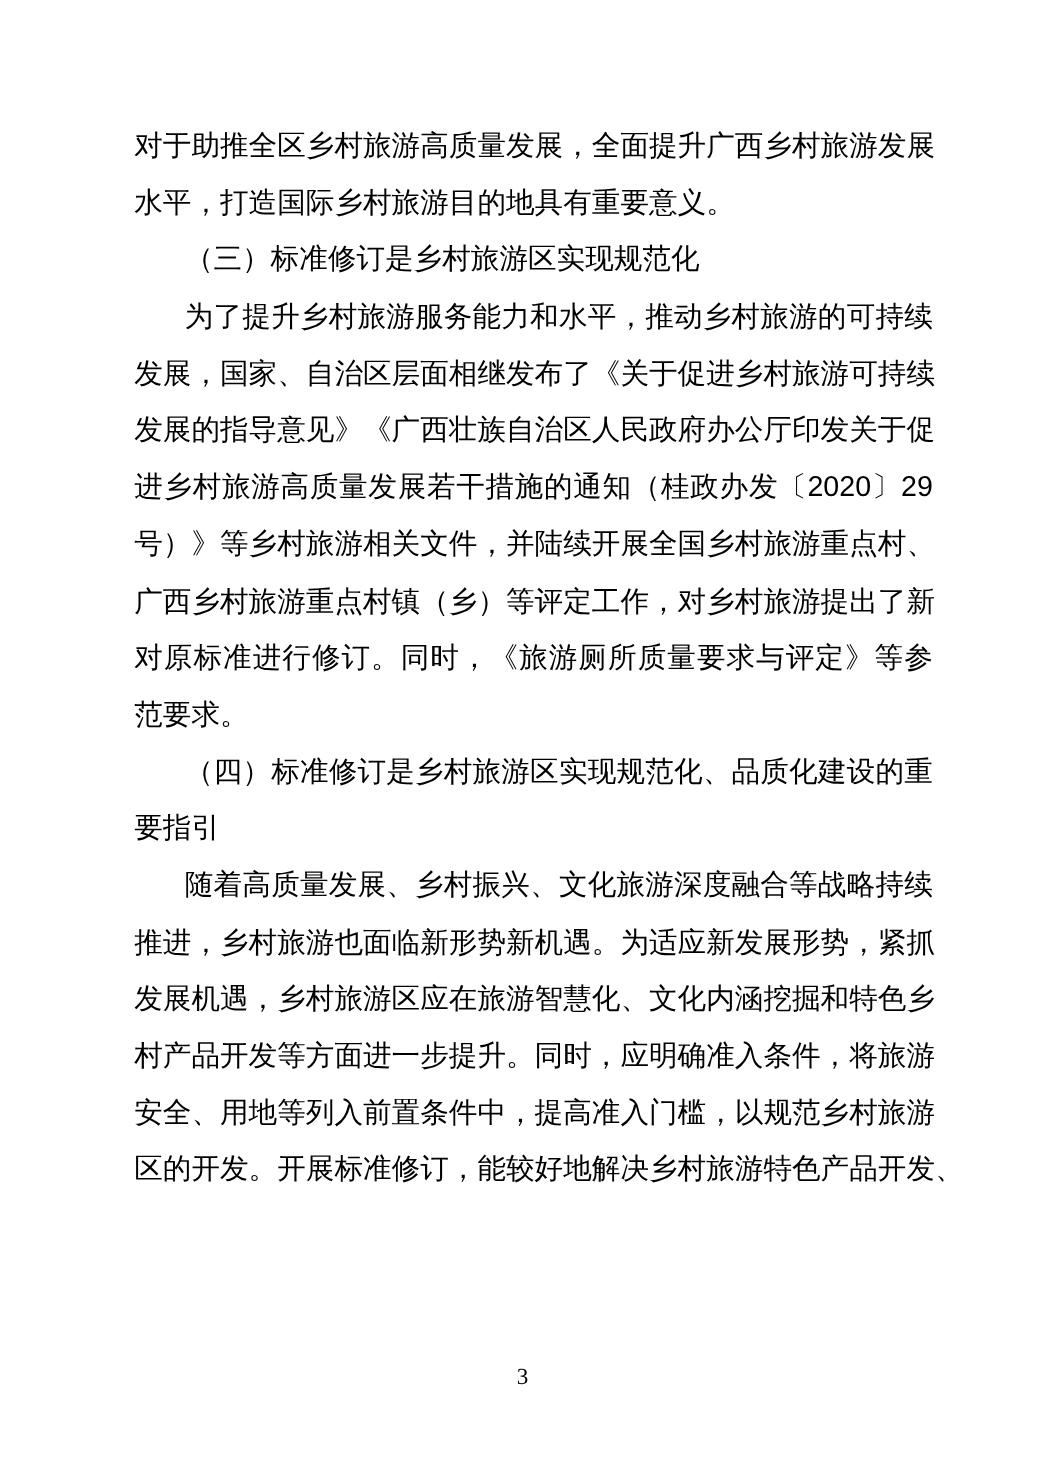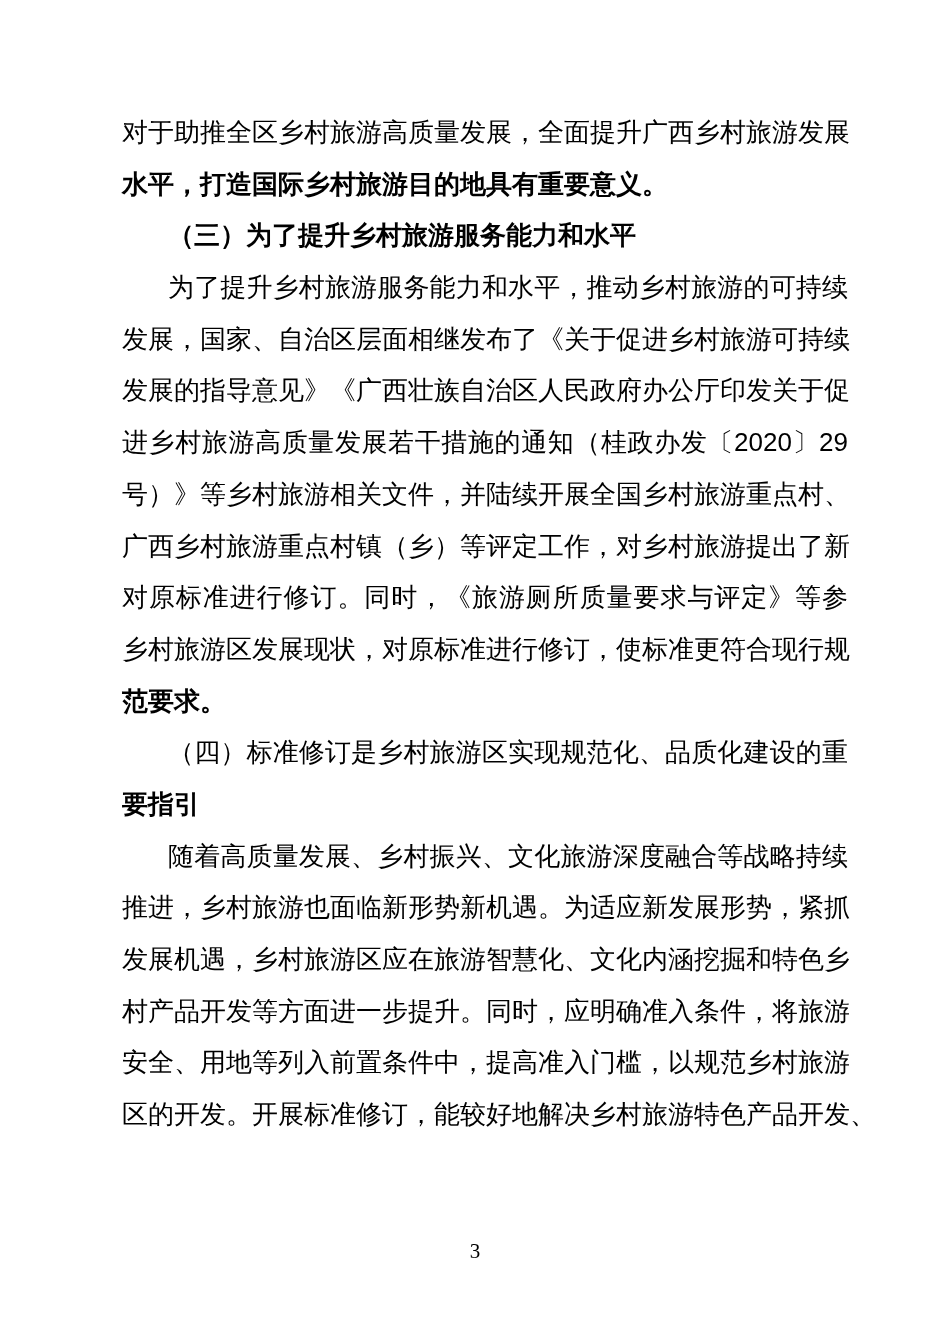--- a/index.html
+++ b/index.html
@@ -28,21 +28,20 @@
     font-size: 26px;
     color: #000000;
     text-align: justify;
     text-align-last: justify;
     text-justify: inter-character;
     white-space: nowrap;
   }
   .line.end {
     text-align: right;
     text-align-last: left;
-    font-weight: bold;
   }
   .line.indent {
     text-indent: 46px;
   }
   .page-num {
     position: absolute;
     top: 1238px;
     left: 0;
     width: 950px;
     text-align: center;
@@ -52,29 +51,28 @@
     color: #000000;
   }
 </style>
 </head>
 <body>
 
 <div class="page">
   <div class="text-block">
     <div class="line">对于助推全区乡村旅游高质量发展，全面提升广西乡村旅游发展</div>
     <div class="line end">水平，打造国际乡村旅游目的地具有重要意义。</div>
-    <div class="line end indent">（三）为了提升乡村旅游服务能力和水平</div>
+    <div class="line end indent">（三）标准修订是乡村旅游区实现规范化</div>
     <div class="line indent">为了提升乡村旅游服务能力和水平，推动乡村旅游的可持续</div>
     <div class="line">发展，国家、自治区层面相继发布了《关于促进乡村旅游可持续</div>
     <div class="line">发展的指导意见》《广西壮族自治区人民政府办公厅印发关于促</div>
     <div class="line">进乡村旅游高质量发展若干措施的通知（桂政办发〔2020〕29</div>
     <div class="line">号）》等乡村旅游相关文件，并陆续开展全国乡村旅游重点村、</div>
     <div class="line">广西乡村旅游重点村镇（乡）等评定工作，对乡村旅游提出了新</div>
     <div class="line">对原标准进行修订。同时，《旅游厕所质量要求与评定》等参</div>
-    <div class="line">乡村旅游区发展现状，对原标准进行修订，使标准更符合现行规</div>
     <div class="line end">范要求。</div>
     <div class="line indent">（四）标准修订是乡村旅游区实现规范化、品质化建设的重</div>
     <div class="line end">要指引</div>
     <div class="line indent">随着高质量发展、乡村振兴、文化旅游深度融合等战略持续</div>
     <div class="line">推进，乡村旅游也面临新形势新机遇。为适应新发展形势，紧抓</div>
     <div class="line">发展机遇，乡村旅游区应在旅游智慧化、文化内涵挖掘和特色乡</div>
     <div class="line">村产品开发等方面进一步提升。同时，应明确准入条件，将旅游</div>
     <div class="line">安全、用地等列入前置条件中，提高准入门槛，以规范乡村旅游</div>
     <div class="line">区的开发。开展标准修订，能较好地解决乡村旅游特色产品开发、</div>
   </div>

